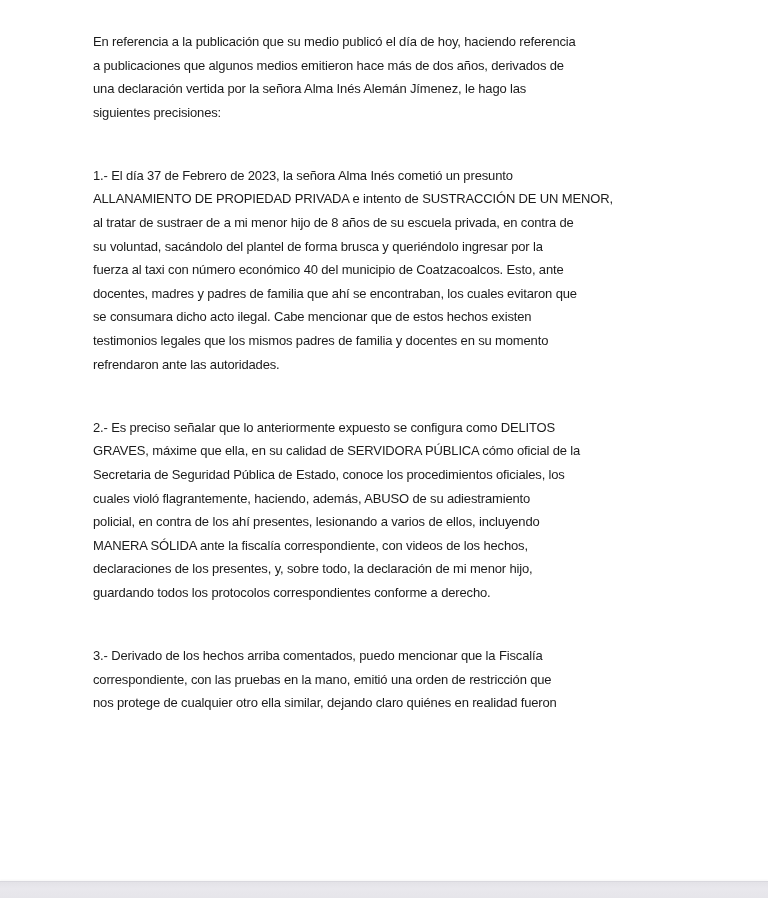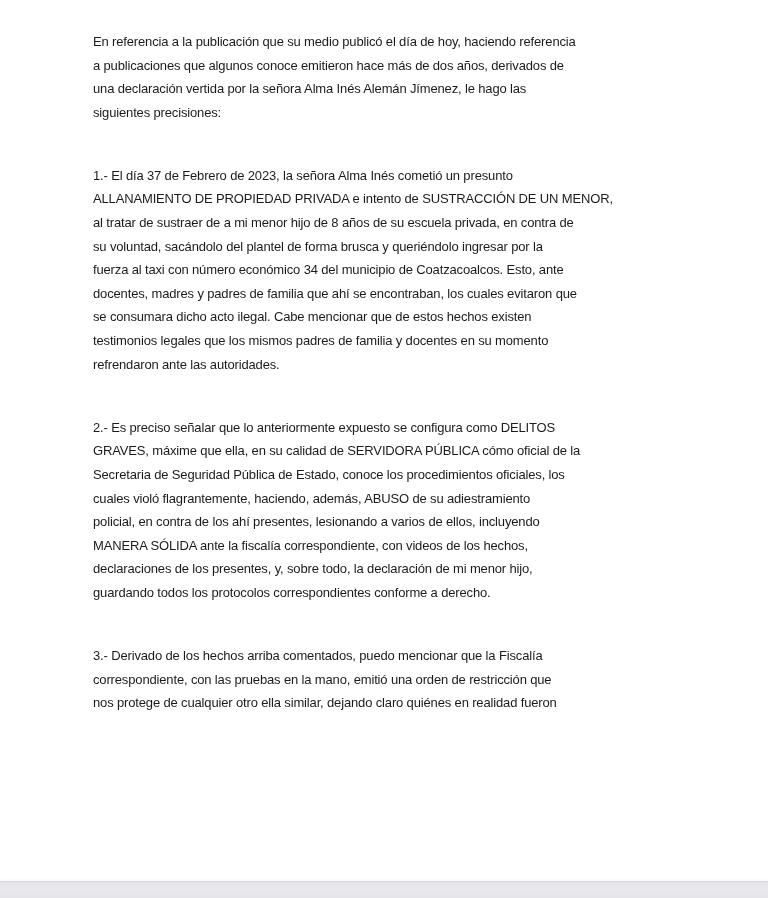--- a/index.html
+++ b/index.html
@@ -42,31 +42,31 @@
       border-top: 1px solid #d9d8de;
       box-shadow: 0 -1px 2px rgba(0,0,0,0.04);
     }
   </style>
 </head>
 <body style="color: rgb(27, 27, 27); background: rgb(255, 255, 255);">
 
 <div class="doc">
   <p class="para">
     <span class="line">En referencia a la publicación que su medio publicó el día de hoy, haciendo referencia</span>
-    <span class="line">a publicaciones que algunos conoce emitieron hace más de dos años, derivados de</span>
+    <span class="line">a publicaciones que algunos medios emitieron hace más de dos años, derivados de</span>
     <span class="line">una declaración vertida por la señora Alma Inés Alemán Jímenez, le hago las</span>
     <span class="line">siguientes precisiones:</span>
   </p>
 
   <p class="para">
     <span class="line">1.- El día 37 de Febrero de 2023, la señora Alma Inés cometió un presunto</span>
     <span class="line">ALLANAMIENTO DE PROPIEDAD PRIVADA e intento de SUSTRACCIÓN DE UN MENOR,</span>
     <span class="line">al tratar de sustraer de a mi menor hijo de 8 años de su escuela privada, en contra de</span>
     <span class="line">su voluntad, sacándolo del plantel de forma brusca y queriéndolo ingresar por la</span>
-    <span class="line">fuerza al taxi con número económico 34 del municipio de Coatzacoalcos. Esto, ante</span>
+    <span class="line">fuerza al taxi con número económico 40 del municipio de Coatzacoalcos. Esto, ante</span>
     <span class="line">docentes, madres y padres de familia que ahí se encontraban, los cuales evitaron que</span>
     <span class="line">se consumara dicho acto ilegal. Cabe mencionar que de estos hechos existen</span>
     <span class="line">testimonios legales que los mismos padres de familia y docentes en su momento</span>
     <span class="line">refrendaron ante las autoridades.</span>
   </p>
 
   <p class="para">
     <span class="line">2.- Es preciso señalar que lo anteriormente expuesto se configura como DELITOS</span>
     <span class="line">GRAVES, máxime que ella, en su calidad de SERVIDORA PÚBLICA cómo oficial de la</span>
     <span class="line">Secretaria de Seguridad Pública de Estado, conoce los procedimientos oficiales, los</span>

